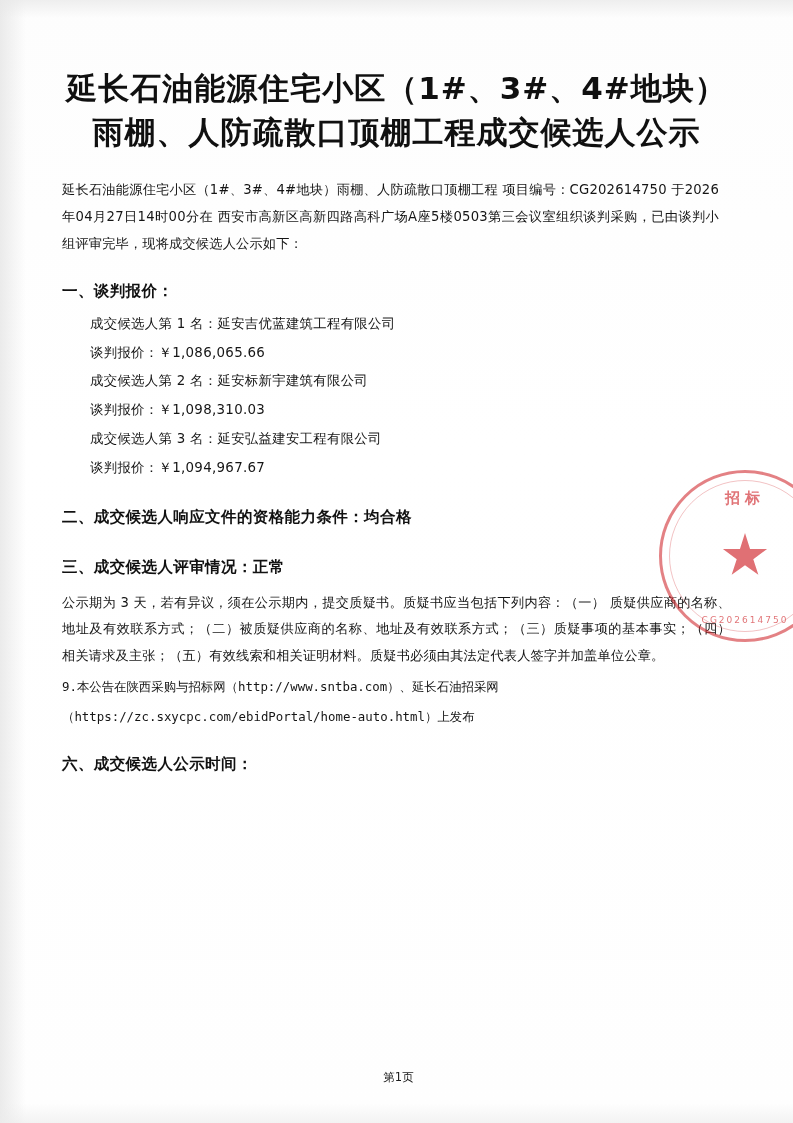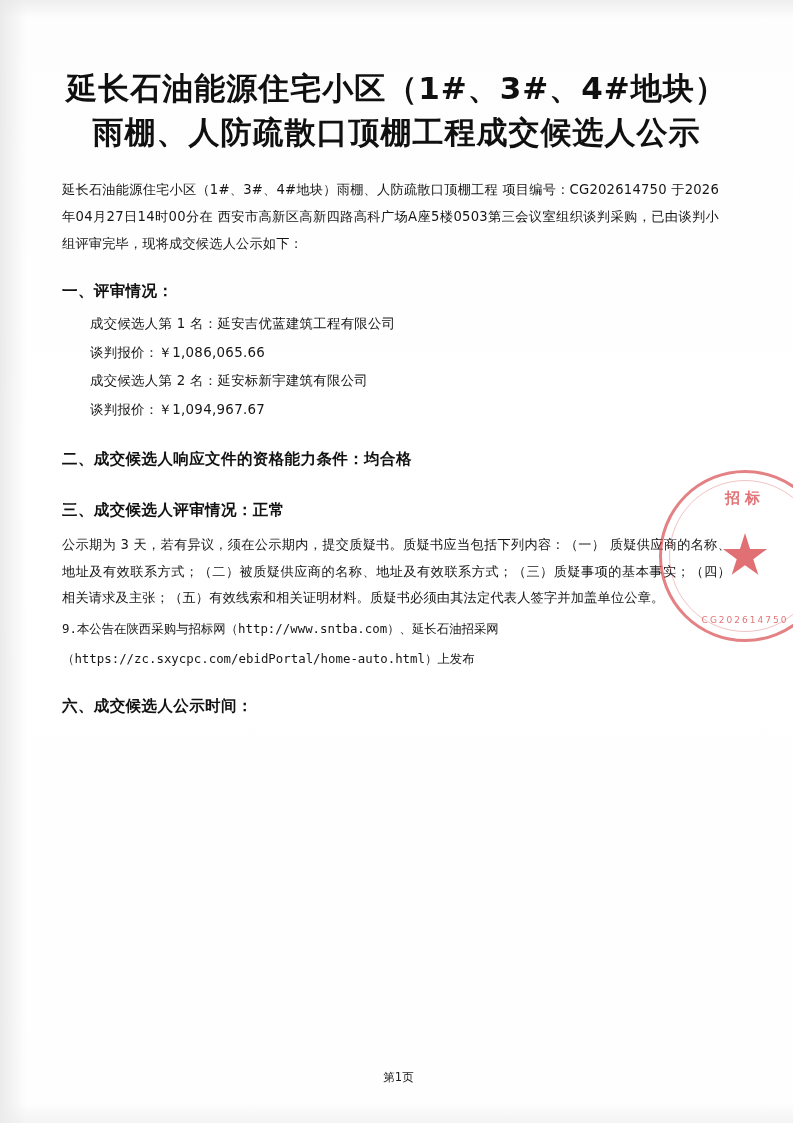--- a/index.html
+++ b/index.html
@@ -174,25 +174,27 @@
   <div class="scan-edge-left"></div>
   <div class="scan-edge-top"></div>
   <div class="scan-edge-bottom"></div>
 
   <div class="content">
 
     <h1 class="doc-title">延长石油能源住宅小区（1#、3#、4#地块）雨棚、人防疏散口顶棚工程成交候选人公示</h1>
 
     <p class="para">延长石油能源住宅小区（1#、3#、4#地块）雨棚、人防疏散口顶棚工程 项目编号：CG202614750 于2026年04月27日14时00分在 西安市高新区高新四路高科广场A座5楼0503第三会议室组织谈判采购，已由谈判小组评审完毕，现将成交候选人公示如下：</p>
 
-    <h2 class="section-head">一、评审情况：</h2>
+    <h2 class="section-head">一、谈判报价：</h2>
 
     <div class="indent-line">成交候选人第 1 名：延安吉优蓝建筑工程有限公司</div>
     <div class="indent-line">谈判报价：￥1,086,065.66</div>
     <div class="indent-line">成交候选人第 2 名：延安标新宇建筑有限公司</div>
+    <div class="indent-line">谈判报价：￥1,098,310.03</div>
+    <div class="indent-line">成交候选人第 3 名：延安弘益建安工程有限公司</div>
     <div class="indent-line">谈判报价：￥1,094,967.67</div>
 
     <h2 class="section-head">二、成交候选人响应文件的资格能力条件：均合格</h2>
 
     <h2 class="section-head">三、成交候选人评审情况：正常</h2>
 
     <p class="body-block">公示期为 3 天，若有异议，须在公示期内，提交质疑书。质疑书应当包括下列内容：（一） 质疑供应商的名称、地址及有效联系方式；（二）被质疑供应商的名称、地址及有效联系方式；（三）质疑事项的基本事实；（四）相关请求及主张；（五）有效线索和相关证明材料。质疑书必须由其法定代表人签字并加盖单位公章。</p>
 
     <div class="mono-line">9.本公告在陕西采购与招标网（http://www.sntba.com）、延长石油招采网</div>
     <div class="mono-line">（https://zc.sxycpc.com/ebidPortal/home-auto.html）上发布</div>

